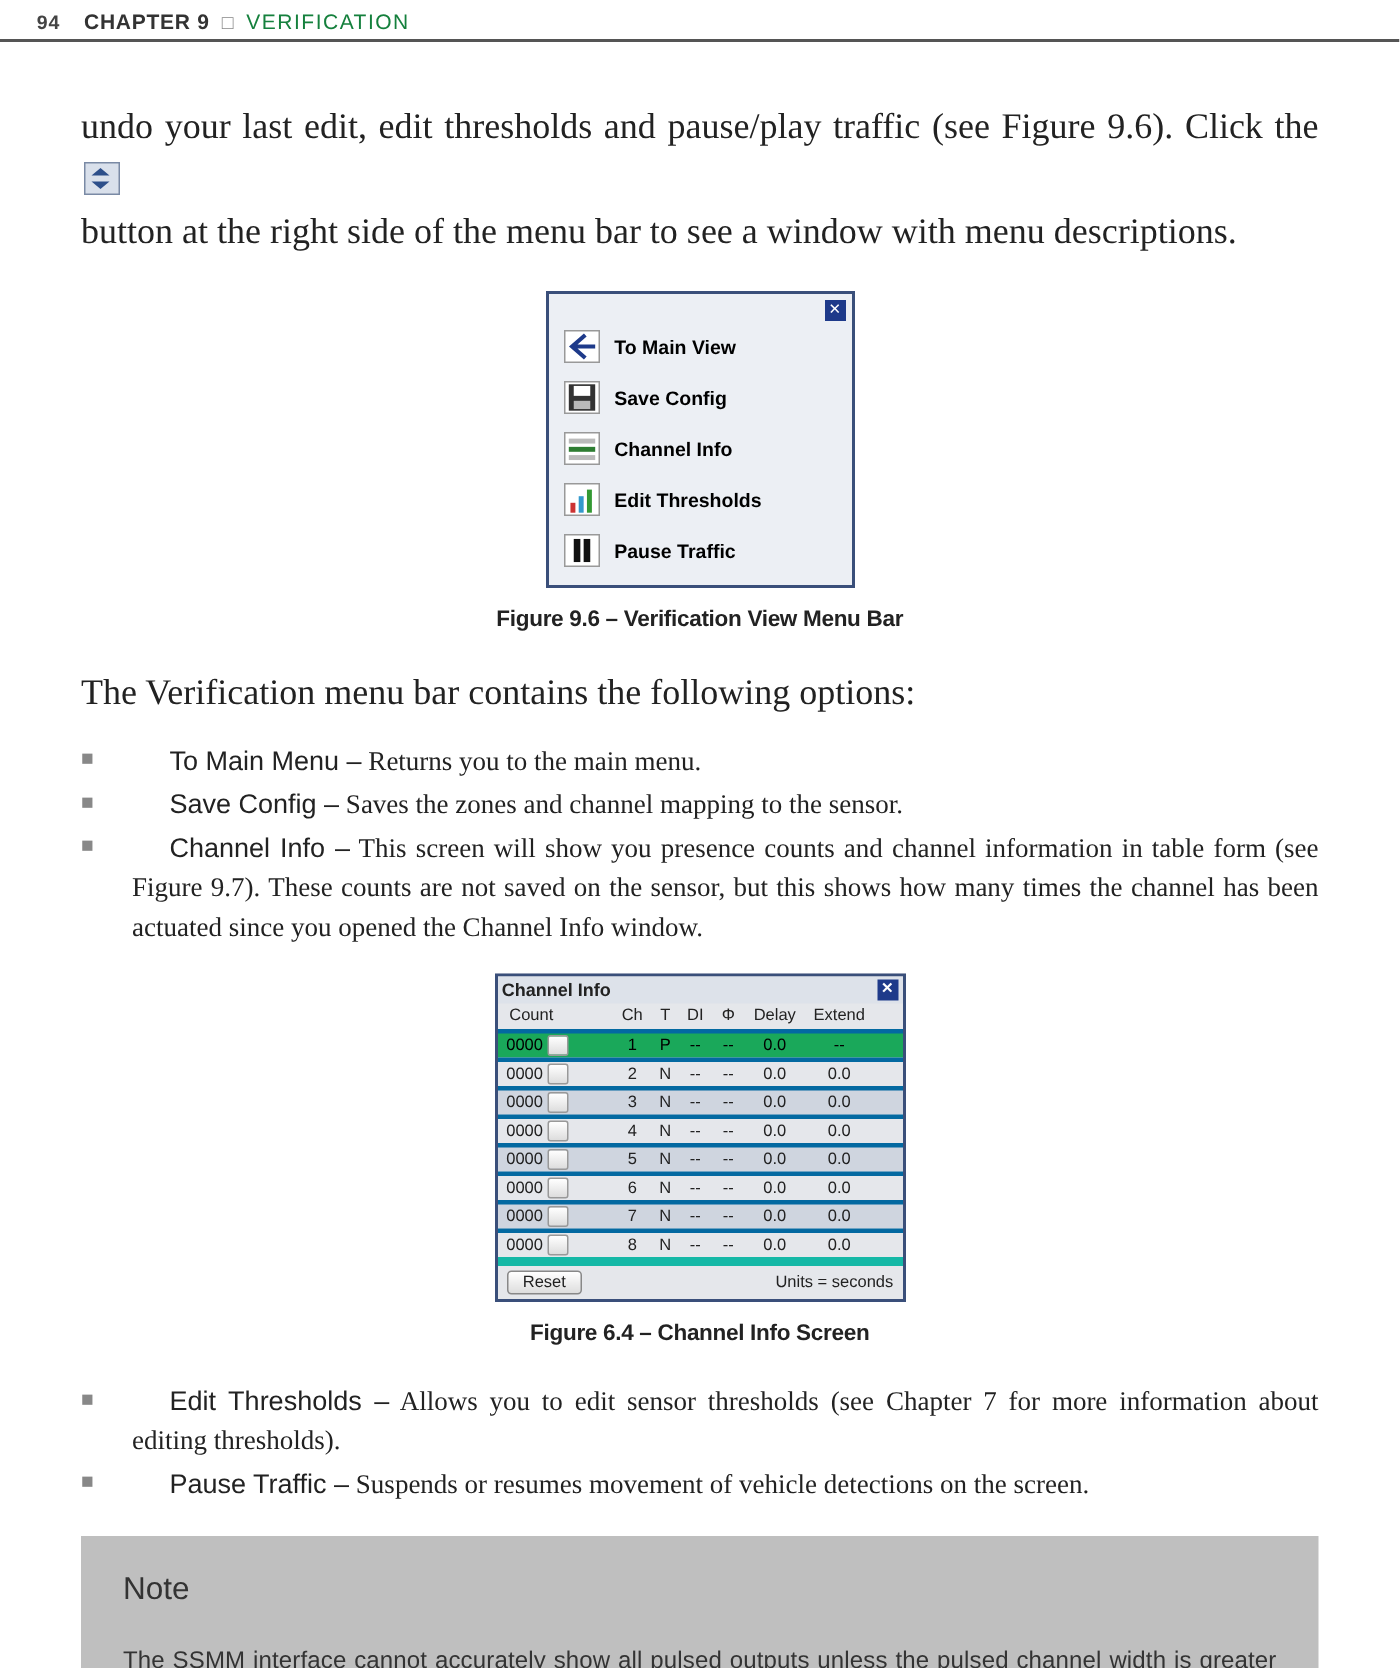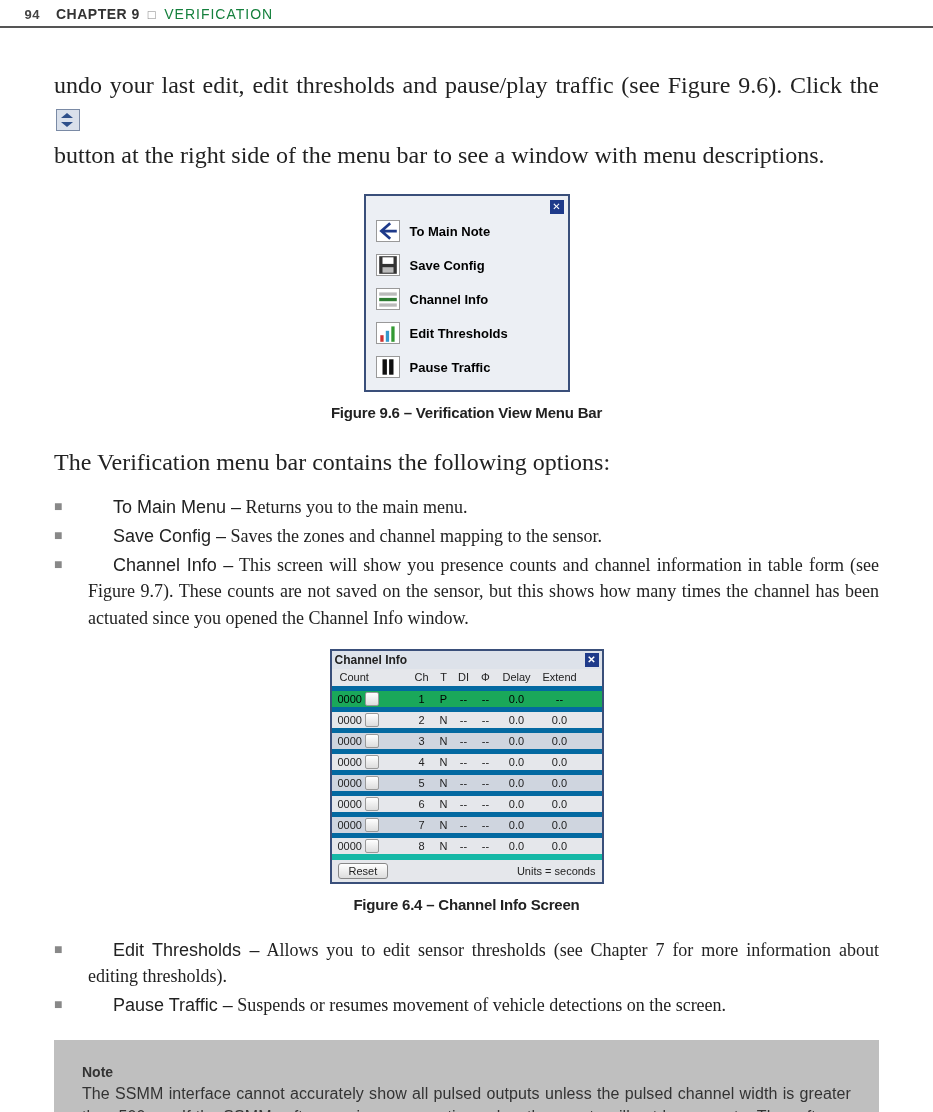--- a/index.html
+++ b/index.html
@@ -206,21 +206,21 @@
     font-size: 11px;
   }
   .chan-head {
     font-weight: 400;
     padding: 2px 4px 3px 4px;
   }
   .chan-head > div { text-align: center; }
   .chan-head > div:first-child { text-align: left; padding-left: 4px; }
   .chan-row {
     padding: 1px 4px;
-    border-top: 5px solid #0369a1;
+    border-top: 3px solid #0369a1;
   }
   .chan-row.alt { background: #cfd5df; }
   .chan-row.hi  { background: #1aa85a; color: #000; }
   .chan-row > div { text-align: center; }
   .chan-row > div:first-child {
     text-align: left;
     display: flex;
     align-items: center;
     gap: 3px;
     padding-left: 2px;
@@ -252,23 +252,23 @@
 
   
   .note-box {
     background: #bfbfbf;
     padding: 24px 28px 22px 28px;
     margin-top: 22px;
     font-family: Arial, Helvetica, sans-serif;
     color: #333;
   }
   .note-title {
-    font-weight: 700;
-    font-size: 14px;
-    margin-bottom: 2px;
+    font-weight: 400;
+    font-size: 21px;
+    margin-bottom: 24px;
     font-stretch: condensed;
   }
   .note-text {
     font-size: 16px;
     line-height: 1.45;
     text-align: justify;
     letter-spacing: 0.1px;
     font-stretch: condensed;
   }
 </style>
@@ -296,21 +296,21 @@
     <div class="fig96-wrap">
       <div class="menu-box">
         <span class="menu-close">✕</span>
         <div id="fig96-items">
             <div class="menu-item">
               <span class="menu-icon">
                 <svg viewBox="0 0 20 20">
                   <path d="M12 3 L4 10 L12 17 M4 10 H18" stroke="#1e3a8a" stroke-width="2.5" fill="none"></path>
                 </svg>
               </span>
-              <span>To Main Note</span>
+              <span>To Main View</span>
             </div>
             <div class="menu-item">
               <span class="menu-icon">
                 <svg viewBox="0 0 20 20">
                   <rect x="2" y="2" width="16" height="16" fill="#333"></rect>
                   <rect x="5" y="3" width="10" height="6" fill="#fff"></rect>
                   <rect x="5" y="12" width="10" height="5" fill="#bbb"></rect>
                 </svg>
               </span>
               <span>Save Config</span>

